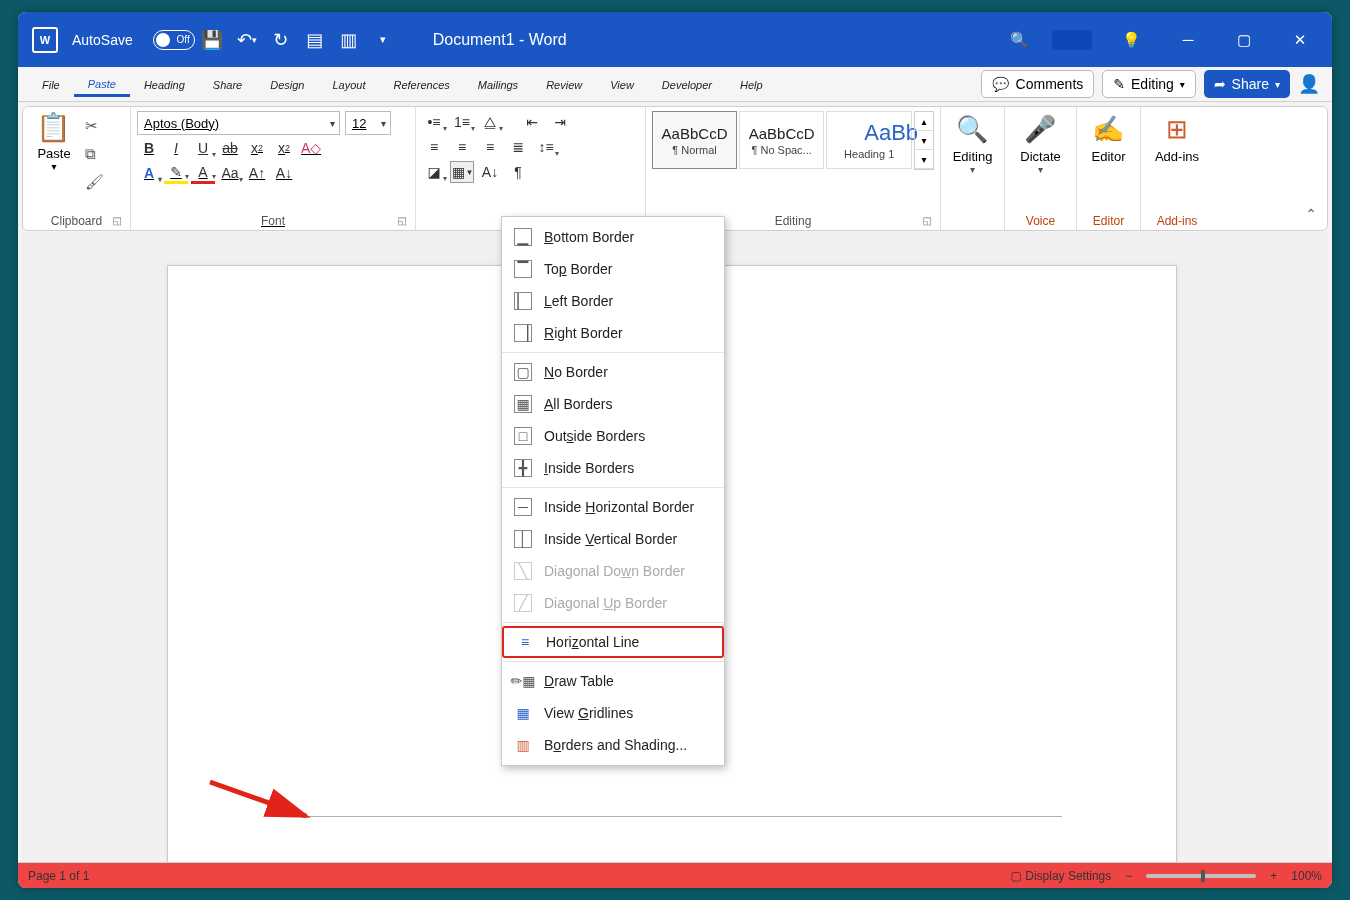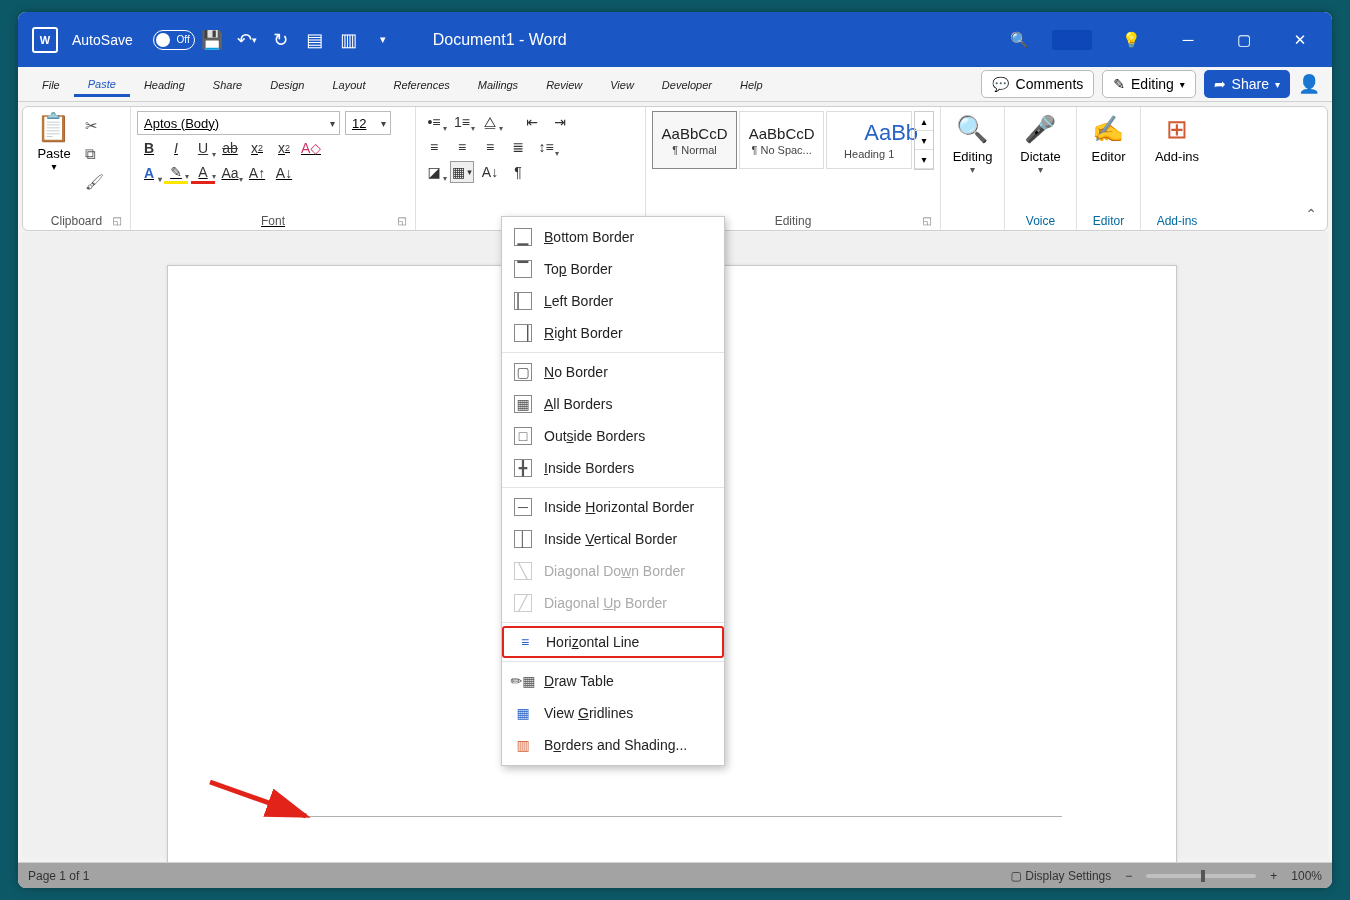--- a/index.html
+++ b/index.html
@@ -70,39 +70,39 @@
   .style-box.h1 .prev { color:#2a63c8; font-size:22px;margin-left:44px;}
   .style-box .nm { font-size:11px; color:#444; margin-top:2px;}
   .style-arrows { width:20px; display:flex; flex-direction:column; border:1px solid #ccc;}
   .style-arrows span { height:19px; display:flex; align-items:center; justify-content:center; font-size:10px; border-bottom:1px solid #ddd;}
   
   .big-btns { display:flex;}
   .big-btn { width:72px; border-right:1px solid #e0e0e0; display:flex; flex-direction:column; align-items:center; padding:6px 4px 2px 4px;}
   .big-btn .ico { font-size:26px; height:32px; display:flex; align-items:center;}
   .big-btn .lbl { font-size:13px; margin-top:4px;}
   .big-btn .chev { font-size:10px; color:#555;}
-  .big-btn .sublbl { font-size:12px; color:#0369a1; margin-top:auto;}
+  .big-btn .sublbl { font-size:12px; color:#c2410c; margin-top:auto;}
   .ribbon-chev { position:absolute; right:10px; bottom:8px; font-size:14px; color:#666;}
   
   .doc-area { position:absolute; left:4px; right:4px; top:220px; bottom:30px; background:#f0f0f0;}
   .page { position:absolute; left:145px; top:33px; width:1010px; height:800px; background:#fff; border:1px solid #c9c9c9; box-shadow:0 0 4px rgba(0,0,0,.08);}
   .hr-line { position:absolute; left:108px; top:550px; width:786px; height:1px; background:#b0b0b0;}
   .arrow-annot { position:absolute; left:38px; top:510px; width:110px; height:46px;}
   .arrow-annot svg { width:100%; height:100%;}
   
   .dd-menu { position:absolute; left:483px; top:204px; width:224px; background:#fff; border:1px solid #c9c9c9; box-shadow:2px 3px 8px rgba(0,0,0,.25); padding:4px 0; z-index:50;}
   .dd-item { height:32px; display:flex; align-items:center; gap:12px; padding:0 12px; font-size:14px; color:#222;}
   .dd-item.disabled { color:#aaa;}
   .dd-sep { height:1px; background:#e3e3e3; margin:3px 0;}
   .dd-item .ico { width:18px; height:18px; display:flex; align-items:center; justify-content:center; font-size:14px; color:#555; border:1px solid #888;}
   .dd-item.disabled .ico { color:#c4c4c4; border-color:#ccc;}
   .dd-item .txt u { text-decoration:underline;}
   .dd-highlight { border:2px solid #e2231a; border-radius:3px; }
   
-  .status { position:absolute; left:0; right:0; bottom:0; height:26px; background:#a3a3a3; border-top:1px solid #d0d0d0; display:flex; align-items:center; font-size:12px; color:#333; padding:11px 10px;}
+  .status { position:absolute; left:0; right:0; bottom:0; height:26px; background:#ef4444; border-top:1px solid #d0d0d0; display:flex; align-items:center; font-size:12px; color:#333; padding:11px 10px;}
   .status .right { margin-left:auto; display:flex; align-items:center; gap:14px;}
   .zoom-slider { width:110px; height:4px; background:#c0c0c0; position:relative; border-radius:2px;}
   .zoom-slider .thumb { position:absolute; left:50%; top:-4px; width:4px; height:12px; background:#555; }
   .under { text-decoration:underline;}
 </style>
 </head>
 <body>
 
 <div class="app-window">
 

